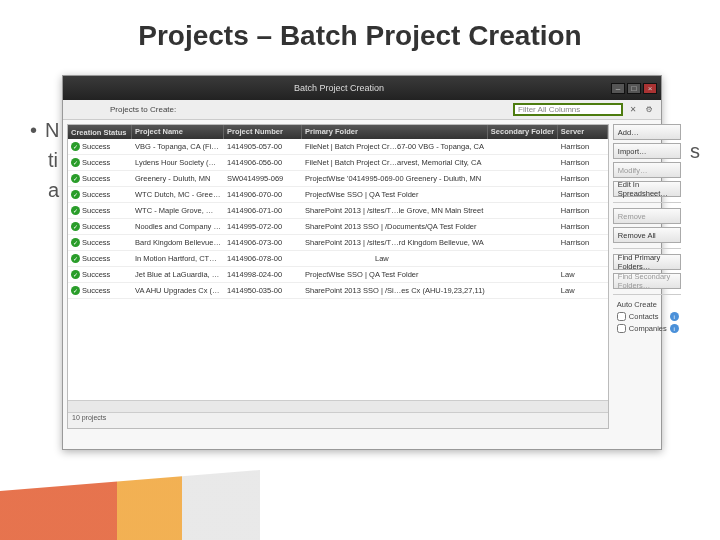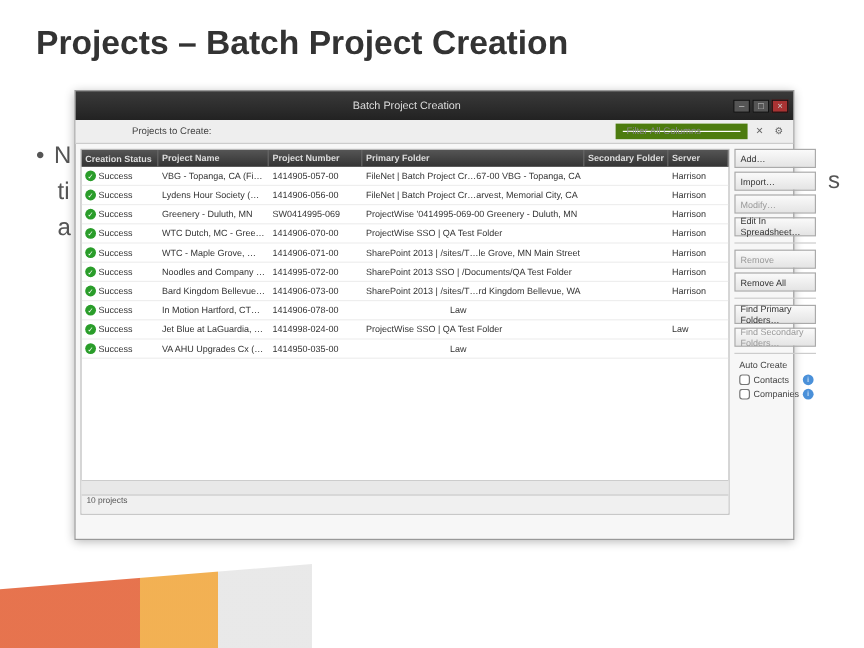--- a/index.html
+++ b/index.html
@@ -1,33 +1,33 @@
 <!DOCTYPE html>
 <html><head>
 <meta charset="utf-8">
 <style>
   * { box-sizing: border-box; margin: 0; padding: 0; }
   body { width: 720px; height: 540px; font-family: Arial, sans-serif; background: #fff; position: relative; overflow: hidden; }
   
-  .slide-title { font-size: 28px; font-weight: bold; color: #333; padding: 20px 30px 10px 30px; }
+  .slide-title { font-size: 28px; font-weight: bold; color: #333; padding: 20px 30px 10px 30px; text-align: center; }
   .bullet-area { position: absolute; left: 30px; top: 115px; font-size: 20px; color: #555; line-height: 1.5; width: 60px; }
   .bullet-area .b1 { display: flex; gap: 8px; }
   .bullet-fragment { position: absolute; right: 20px; top: 140px; font-size: 20px; color: #555; }
 
   .dialog { position: absolute; left: 62px; top: 75px; width: 600px; height: 375px; background: #f7f7f7; border: 1px solid #999; box-shadow: 0 2px 8px rgba(0,0,0,.3); font-size: 8px; }
   .titlebar { height: 16px; background: linear-gradient(#3a3a3a,#222); color: #ddd; display: flex; align-items: center; padding: 12px 4px; }
   .tb-title { flex: 1; text-align: center; font-size: 9px; }
   .tb-btns { display: flex; gap: 2px; }
   .tb-btn { width: 14px; height: 11px; background: #555; color: #ccc; display: flex; align-items: center; justify-content: center; font-size: 8px; border: 1px solid #111; }
   .tb-btn.close { background: #a33; }
 
   .toolbar { height: 20px; background: #eee; border-bottom: 1px solid #ccc; display: flex; align-items: center; padding: 0 6px; gap: 6px; }
   .toolbar-label { color: #444; font-size: 8px; padding-left: 41px; }
   .filter-box { margin-left: auto; display: flex; align-items: center; gap: 4px; }
-  .filter-input { width: 110px; height: 13px; font-size: 8px; padding: 0 3px; border: 6px solid #4d7c0f; color: #888; display: flex; align-items: center; background: #fff; }
+  .filter-input { width: 110px; height: 13px; font-size: 8px; padding: 0 3px; border: 2px solid #4d7c0f; color: #888; display: flex; align-items: center; background: #fff; }
   .icon-btn { width: 12px; height: 12px; display: flex; align-items: center; justify-content: center; color: #666; cursor: pointer; }
 
   .body-row { display: flex; height: calc(100% - 16px - 20px - 24px); }
   .grid-wrap { flex: 1; border: 1px solid #bbb; margin: 4px; background: #fff; display: flex; flex-direction: column; position: relative; }
   .grid-head { display: flex; background: linear-gradient(#555,#333); color: #ddd; font-size: 7.5px; font-weight: bold; height: 14px; }
   .grid-head .col { padding: 2px 3px; border-right: 1px solid #666; overflow: hidden; white-space: nowrap; }
   .grid-body { flex: 1; overflow: hidden; }
   .row { display: flex; height: 16px; font-size: 7.5px; border-bottom: 1px solid #eee; align-items: center; color: #333; }
   .row .col { padding: 1px 3px; overflow: hidden; white-space: nowrap; text-overflow: ellipsis; }
   .c-status { width: 64px; display: flex; align-items: center; gap: 2px; }
@@ -197,20 +197,21 @@
             <div class="col c-sec"></div>
             <div class="col c-srv">Law</div>
           </div>
           <div class="row">
             <div class="col c-status">
               <span class="status-icon">✓</span>
               <span>Success</span>
             </div>
             <div class="col c-name">VA AHU Upgrades Cx (…</div>
             <div class="col c-num">1414950-035-00</div>
+            <div class="col c-pri">SharePoint 2013 SSO | /Si…es Cx (AHU-19,23,27,11)</div>
             <div class="col c-sec"></div>
             <div class="col c-srv">Law</div>
           </div>
         </div>
       <div class="grid-foot">
         <div class="scroll-h"></div>
         <div class="status-line">10 projects</div>
       </div>
     </div>
 

